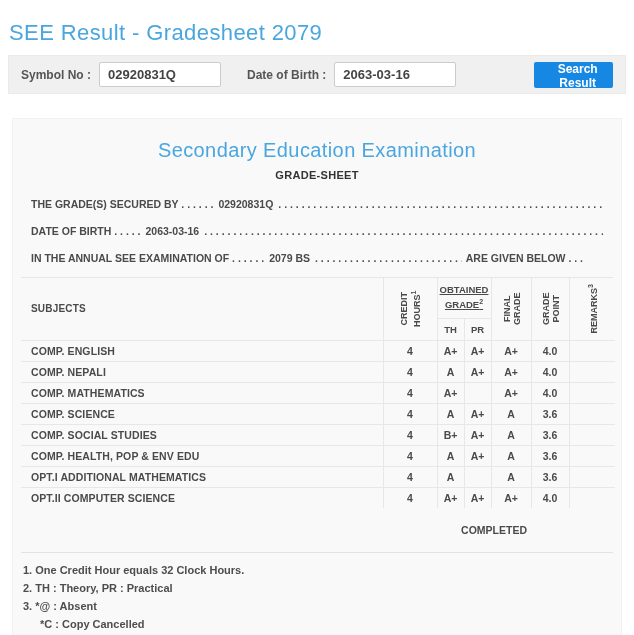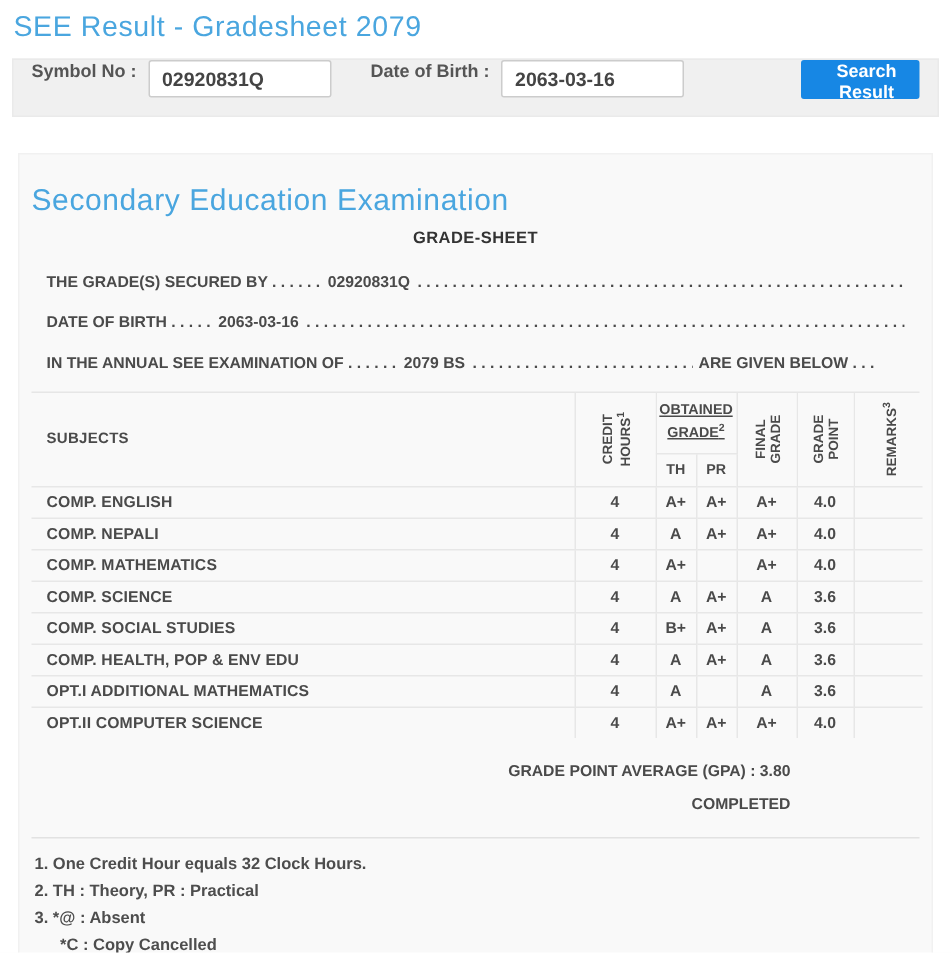--- a/index.html
+++ b/index.html
@@ -1,39 +1,39 @@
 <!DOCTYPE html>
 <html><head>
 <meta charset="utf-8">
 <style>
   * { box-sizing: border-box; margin: 0; padding: 0; }
   html, body { width: 634px; height: 635px; overflow: hidden; background: #fff;
     font-family: "Liberation Sans", sans-serif; }
 
-  .page-title { color: #4aa6df; font-size: 19px; font-weight: 400;
-    letter-spacing: .4px; padding: 8px 0 9px 9px; }
+  .page-title { color: #4aa6df; font-size: 22px; font-weight: 400;
+    letter-spacing: .4px; padding: 20px 0 9px 9px; }
 
   
   .search-bar { margin: 0 8px; background: #f0f0f0; border: 1px solid #eaeaea;
-    height: 39px; display: flex; align-items: flex-start; padding: 0 12px; }
+    height: 39px; display: flex; align-items: center; padding: 0 12px; }
   .search-label { font-size: 12px; font-weight: bold; color: #555; white-space: nowrap; }
   .search-input { height: 25px; border: 1px solid #ccc; border-radius: 2px;
     background: #fff; padding: 0 8px; font-size: 13px; font-weight: bold;
     color: #444; font-family: "Liberation Sans", sans-serif; }
   #symbol-input { width: 122px; margin-left: 8px; }
   #dob-label { margin-left: 26px; }
   #dob-input { width: 122px; margin-left: 8px; }
   .search-btn { margin-left: 78px; height: 26px; padding: 0 13px; border: none;
     border-radius: 2px; color: #fff; font-size: 12px; font-weight: bold;
     font-family: "Liberation Sans", sans-serif; cursor: pointer; }
 
   
   .card { margin: 24px 12px 0 12px; background: #f9f9f9; border: 1px solid #f1f1f1;
     padding: 10px 8px 8px 8px; height: 537px; }
-  .sheet-title { text-align: left; color: #4aa6df; font-size: 20px;
+  .sheet-title { text-align: center; color: #4aa6df; font-size: 20px;
     font-weight: 400; letter-spacing: .4px; margin-top: 10px; }
   .sheet-subtitle { text-align: center; font-size: 11px; font-weight: bold;
     color: #333; letter-spacing: .3px; margin: 7px 0 9px 0; }
 
   
   .dotline { display: flex; align-items: center; white-space: nowrap;
     overflow: hidden; height: 27px; padding: 0 10px; font-size: 10.5px;
     font-weight: bold; color: #4a4a4a; }
   .dotline .val { margin-left: 5px; flex: none; }
   .dotline .fill { flex: 1; overflow: hidden; margin-left: 5px; color: #4a4a4a; }
@@ -220,21 +220,20 @@
     <td>A+</td>
     <td>A+</td>
     <td>4.0</td>
     <td></td>
   </tr>
         </tbody>
     </table>
   </div>
 
   <div class="gpa-block">
-    <div>GRADE POINT AVERAGE (GPA) : 3.80</div>
     <div>COMPLETED</div>
   </div>
 
   <div class="notes">
       <div class="note-block">
     <div class="note-item">1. One Credit Hour equals 32 Clock Hours.</div>
     <div></div>
   </div>
       <div class="note-block">
     <div class="note-item">2. TH : Theory, PR : Practical</div>

